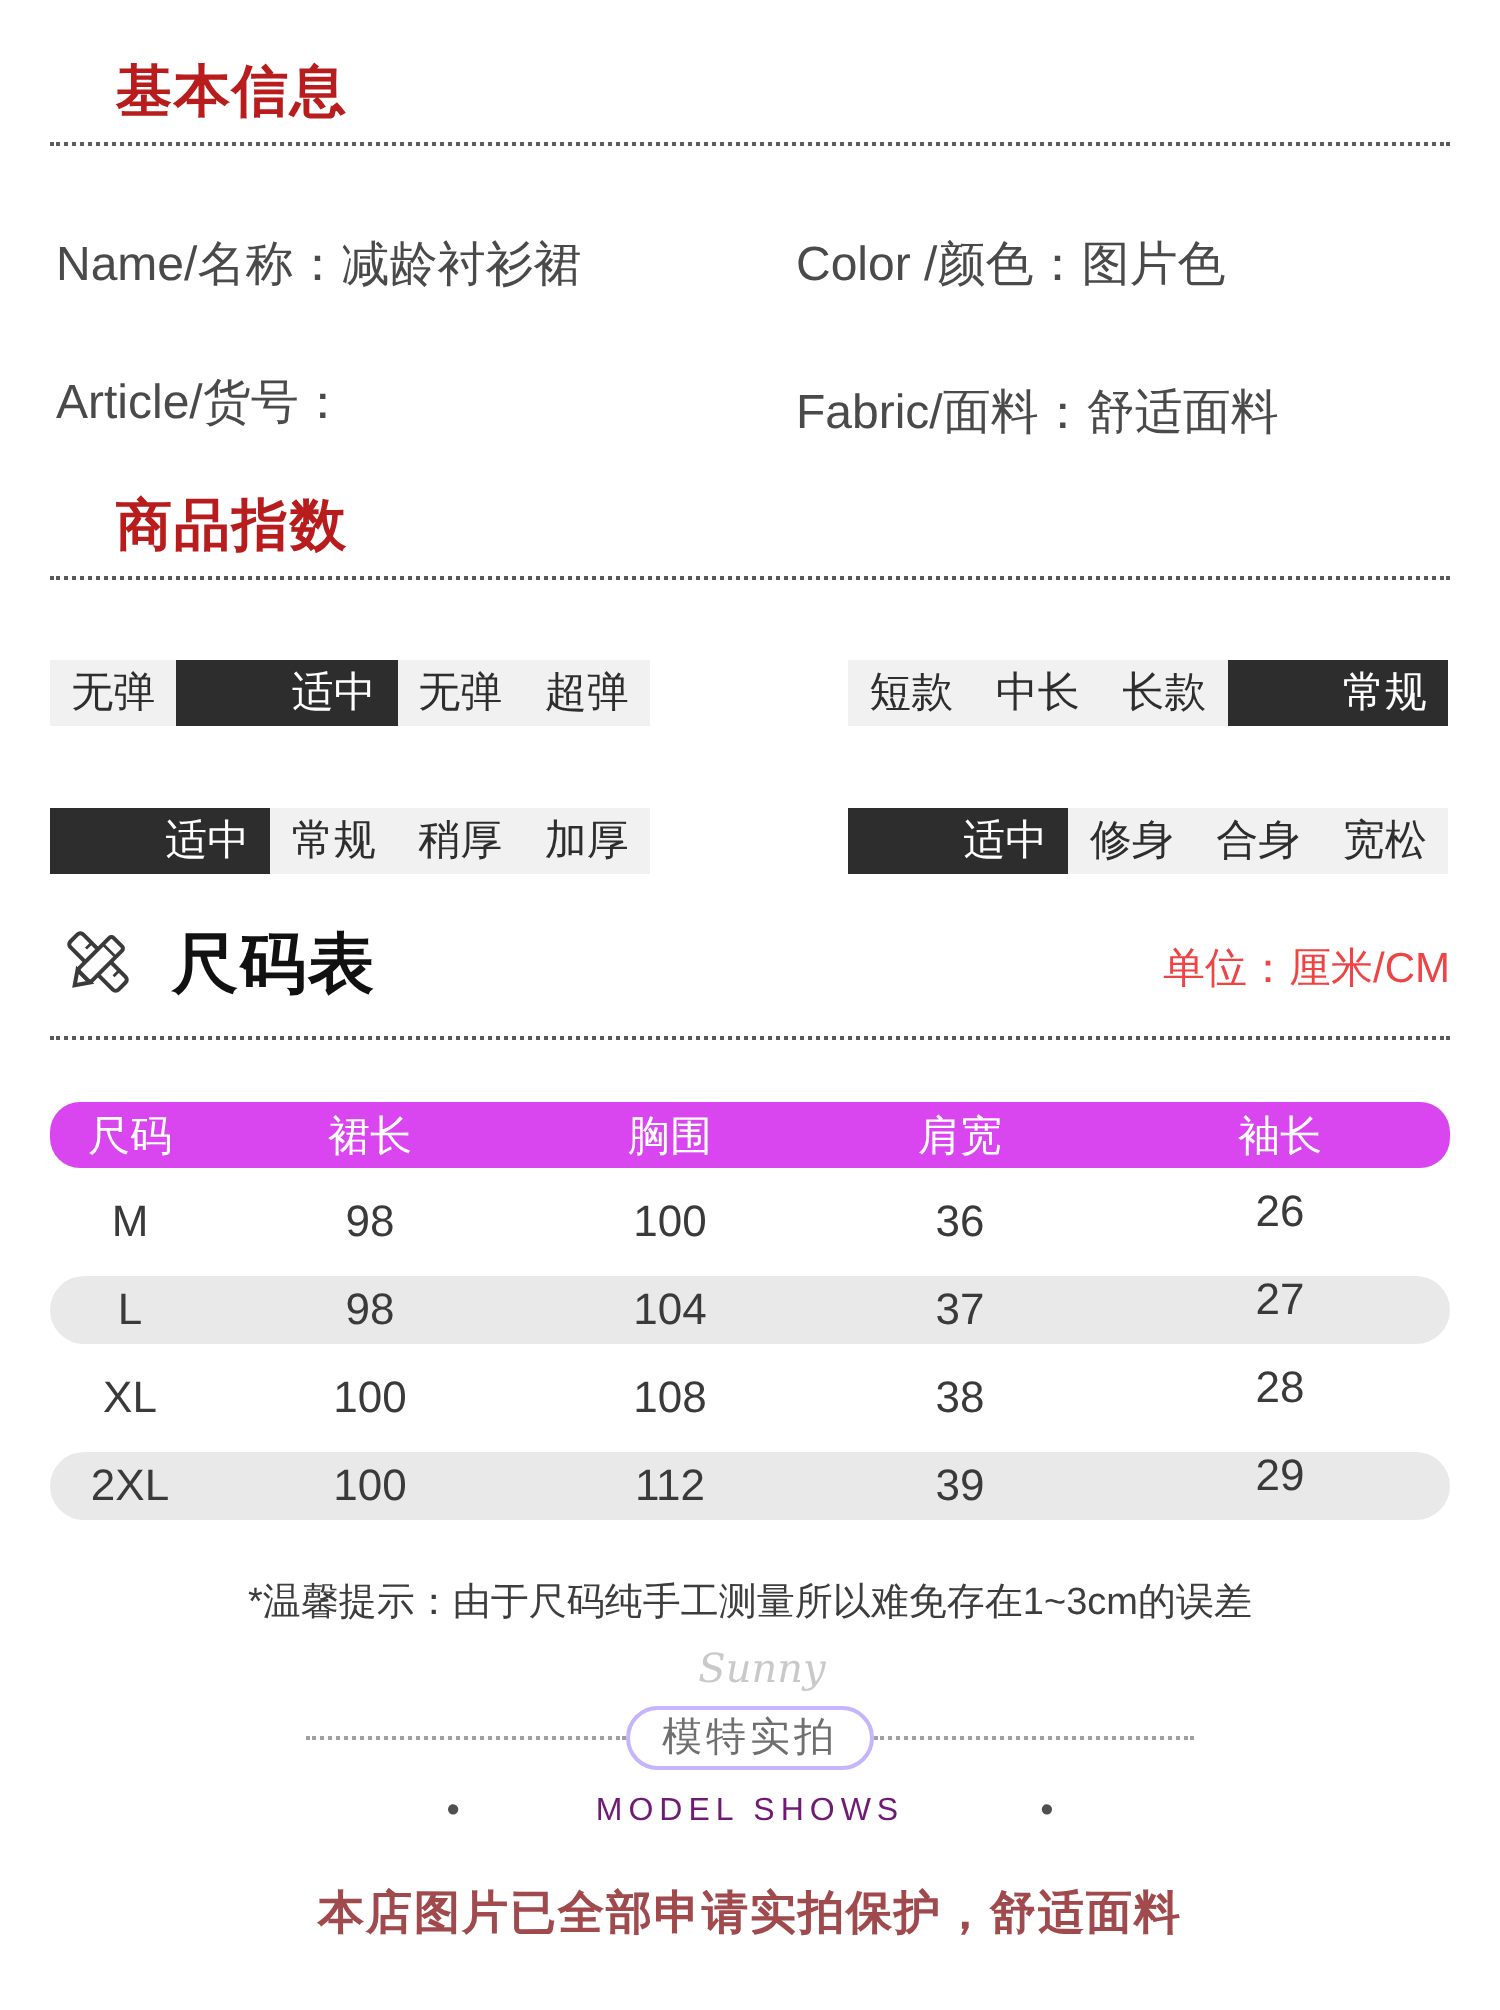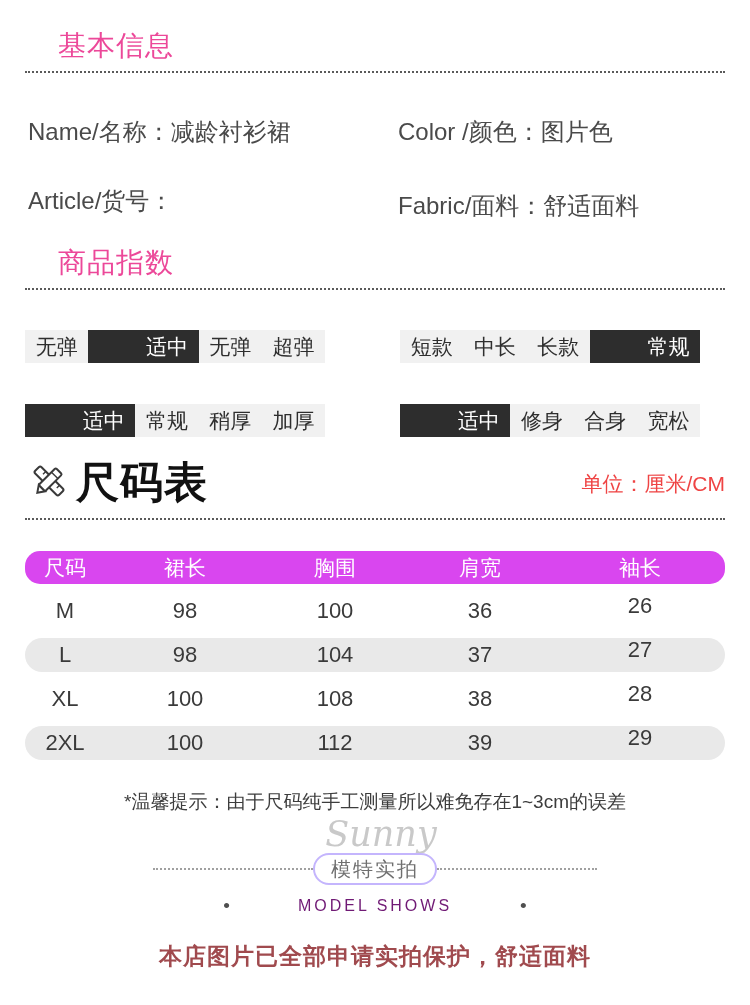--- a/index.html
+++ b/index.html
@@ -1,53 +1,53 @@
 <!DOCTYPE html>
 <html><head>
 <meta charset="utf-8">
 <style>
   * { margin:0; padding:0; box-sizing:border-box; }
   body { background:#fff; font-family:"Liberation Sans","DejaVu Sans",sans-serif; }
   .page { width:750px; height:1005px; background:#ffffff; overflow:hidden; position:relative; }
 
-  .sec-title { font-size:28px; line-height:32px; font-weight:normal; color:#ec4899; margin:30px 0 0 58px; letter-spacing:1px; }
+  .sec-title { font-size:28px; line-height:32px; font-weight:bold; color:#b91c1c; margin:30px 0 0 58px; letter-spacing:1px; }
   .divider { height:0; border-top:2px dotted #5a5a5a; margin:9px 25px 0 25px; }
 
   .info-row { display:flex; padding-left:28px; font-size:24px; color:#4a4a4a; }
   .info-row.first { margin-top:43px; }
   .info-row.second { margin-top:37px; }
   .field { white-space:nowrap; }
   .field.left { flex:0 0 370px; }
   .field.offset { position:relative; top:5px; }
 
-  .bars-row { display:flex; margin-left:25px; }
+  .bars-row { display:flex; margin-left:25px;gap:24px; }
   .bars-row.first { margin-top:40px; }
   .bars-row.second { margin-top:41px; }
   .bar { width:300px; height:33px; background:#f1f1f1; display:flex; }
   .bar.right { width:300px; margin-left:75px; }
   .bar-cell { flex:1; text-align:center; line-height:33px; font-size:21px; color:#2e2e2e; }
   .bar-cell.sel { background:#2d2d2d; color:#ffffff;padding-left:47px; }
 
   .size-head { display:flex; align-items:flex-end; margin:24px 25px 0 30px; height:40px; }
   .size-head svg { display:block; margin-bottom:1px; }
-  .size-title { font-size:43px; font-weight:bold; color:#111; line-height:38px; margin-left:8px; letter-spacing:1px; }
+  .size-title { font-size:33px; font-weight:bold; color:#111; line-height:38px; margin-left:18px; letter-spacing:1px; }
   .unit { margin-left:auto; font-size:21px; color:#ef4444; padding-bottom:3px; }
   .divider.under-size { margin-top:17px; }
 
   .size-table { margin:31px 25px 0 25px; }
   .trow { display:grid; grid-template-columns:80px 160px 140px 150px 170px; align-items:center; height:34px; }
   .trow.head { background:#d946ef; border-radius:15px; height:33px; }
   .trow.head .tcell { color:#fff; font-size:21px; }
   .trow.body { margin-top:10px; }
   .trow.body.alt { background:#e9e9e9; border-radius:17px; }
   .tcell { text-align:center; font-size:22px; color:#3a3a3a; }
   .trow.body .tcell:last-child { position:relative; top:-5px; }
 
   .note { margin-top:30px; text-align:center; font-size:19px; color:#3d3d3d; line-height:24px; }
-  .sunny { margin-top:4px; text-align:center; font-family:"DejaVu Serif","Liberation Serif",serif; font-style:italic; font-size:35px; line-height:32px; color:#c9c9c9;margin-left:12px; }
+  .sunny { margin-top:4px; text-align:center; font-family:"DejaVu Serif","Liberation Serif",serif; font-style:italic; font-size:20px; line-height:32px; color:#c9c9c9;margin-left:12px; }
 
   .badge-row { display:flex; align-items:center; justify-content:center; margin-top:3px; }
   .badge-line { width:160px; height:0; border-top:2px dotted #a0a0a0; }
   .badge-pill { height:32px; line-height:28px; border:2px solid #c4b5fd; border-radius:16px; padding:0 16px; font-size:20px; color:#6f6f6f; letter-spacing:2px; }
 
   .ms-row { display:flex; align-items:center; justify-content:center; margin-top:10px; }
   .ms-dot { font-size:19px; color:#4f4f4f; margin:0 68px; }
   .ms-text { font-size:16px; letter-spacing:3px; color:#701a75; }
 
   .warning { margin-top:24px; text-align:center; font-size:23px; font-weight:bold; color:#a04a4e; letter-spacing:1px; }

